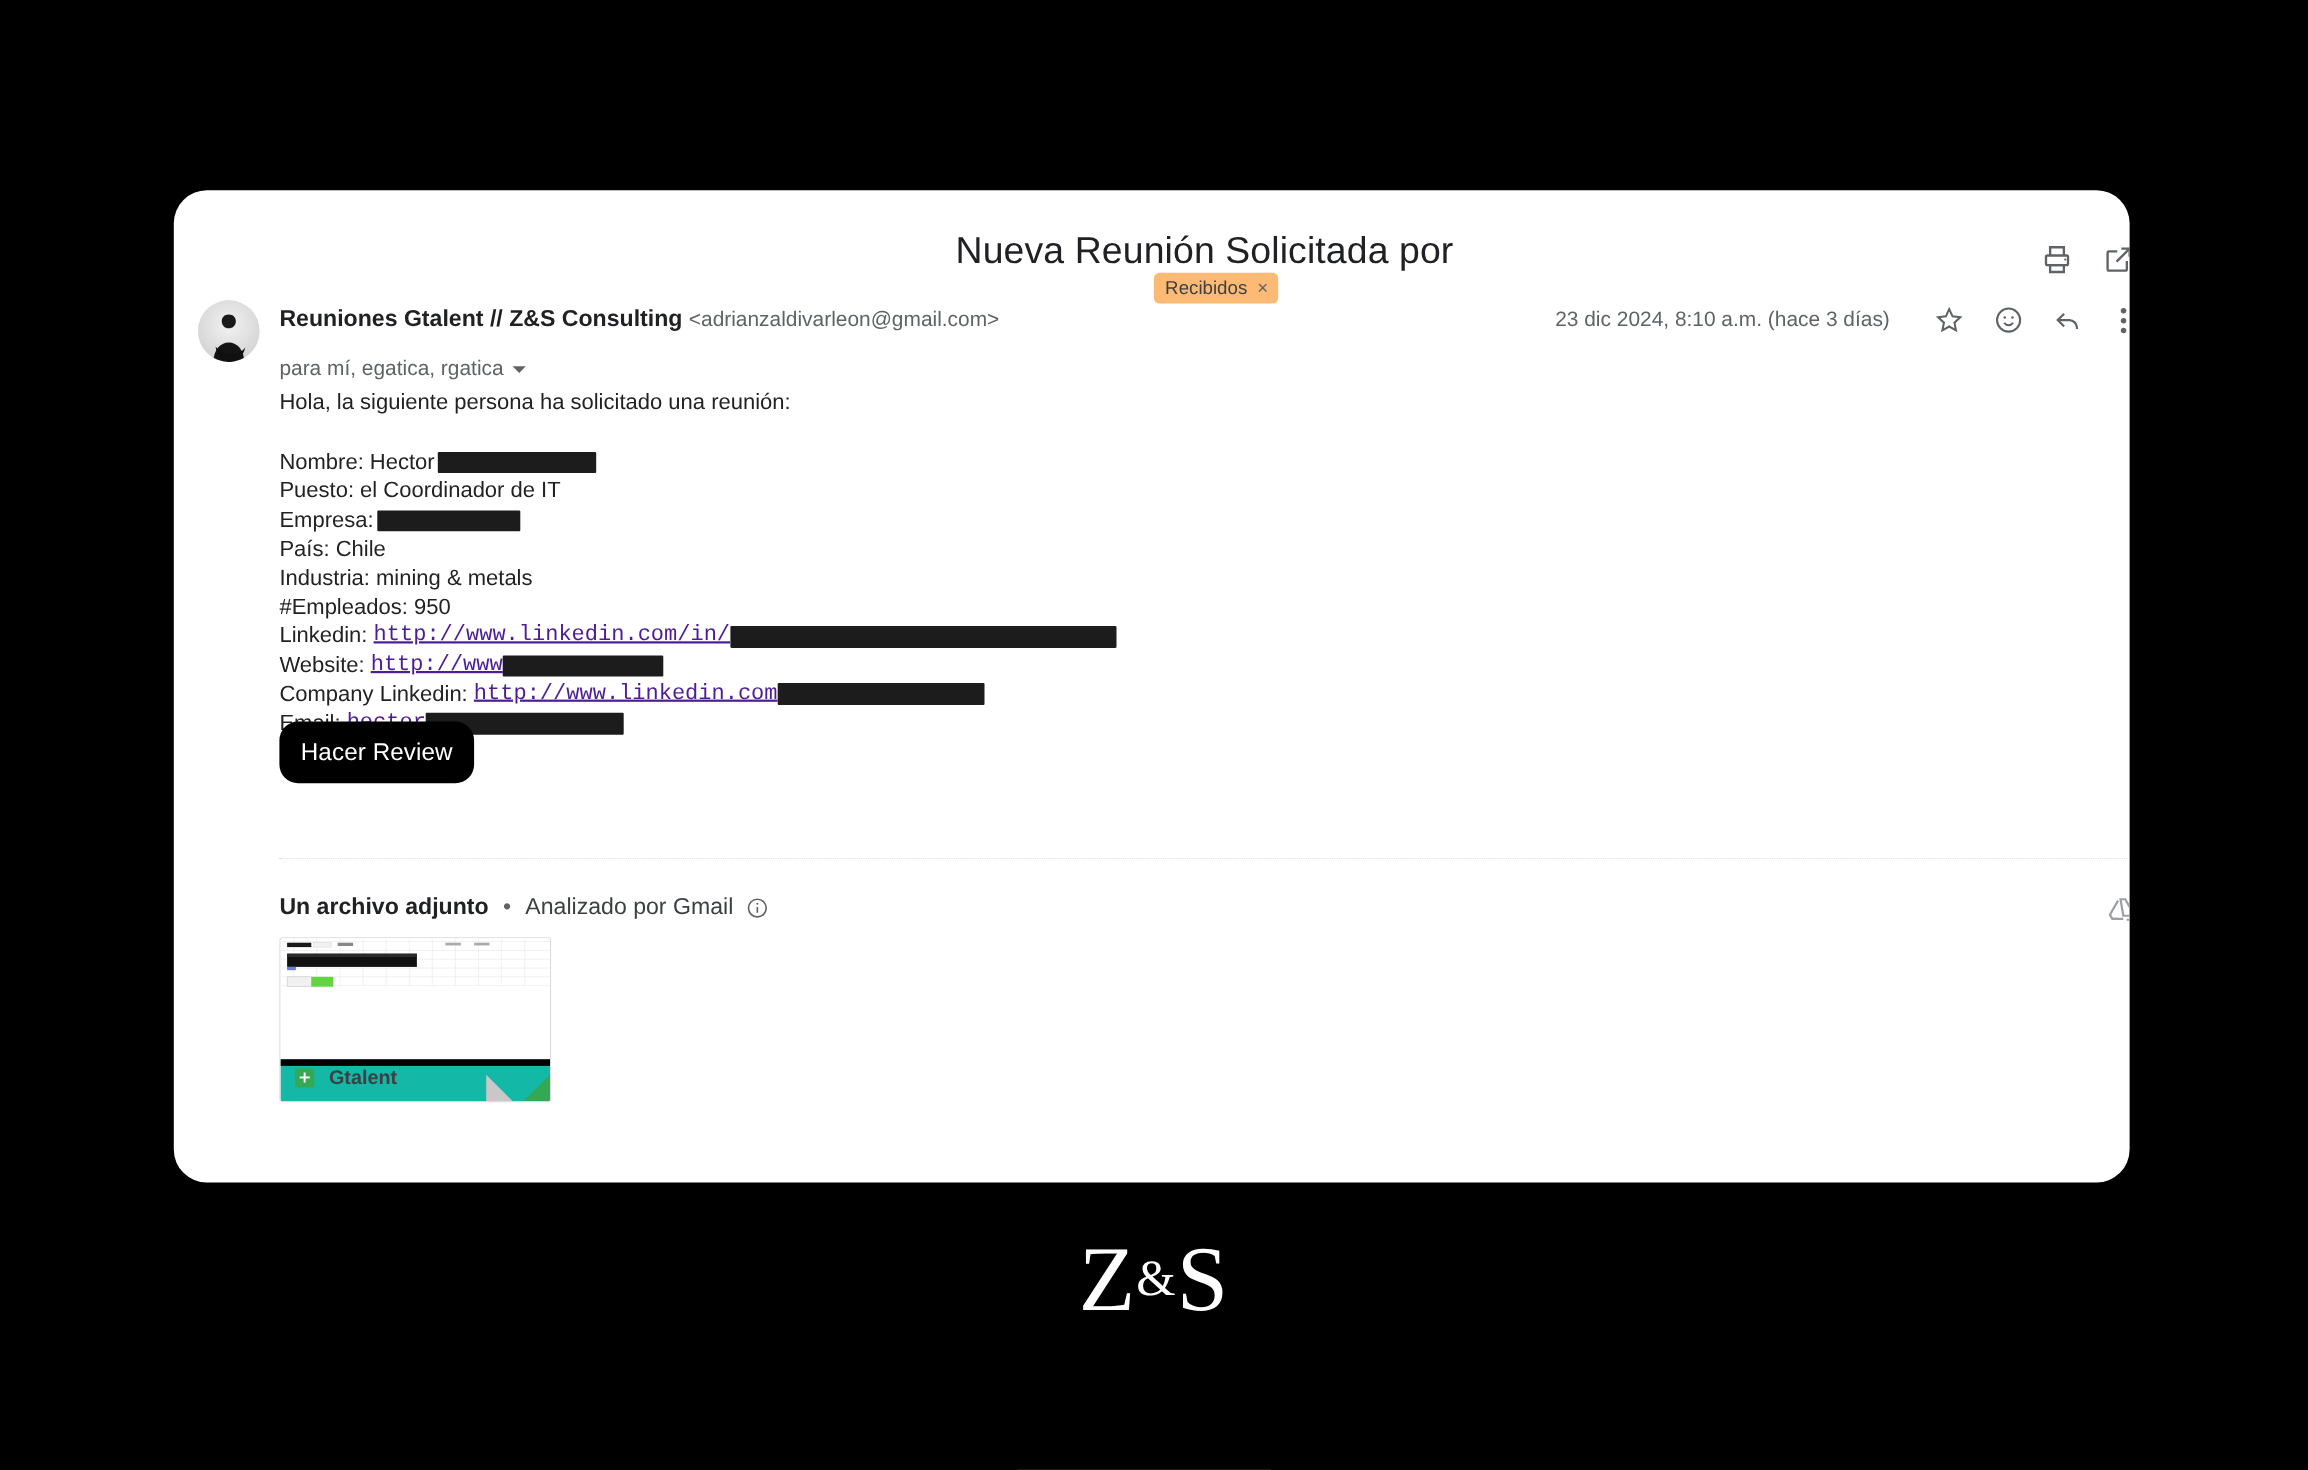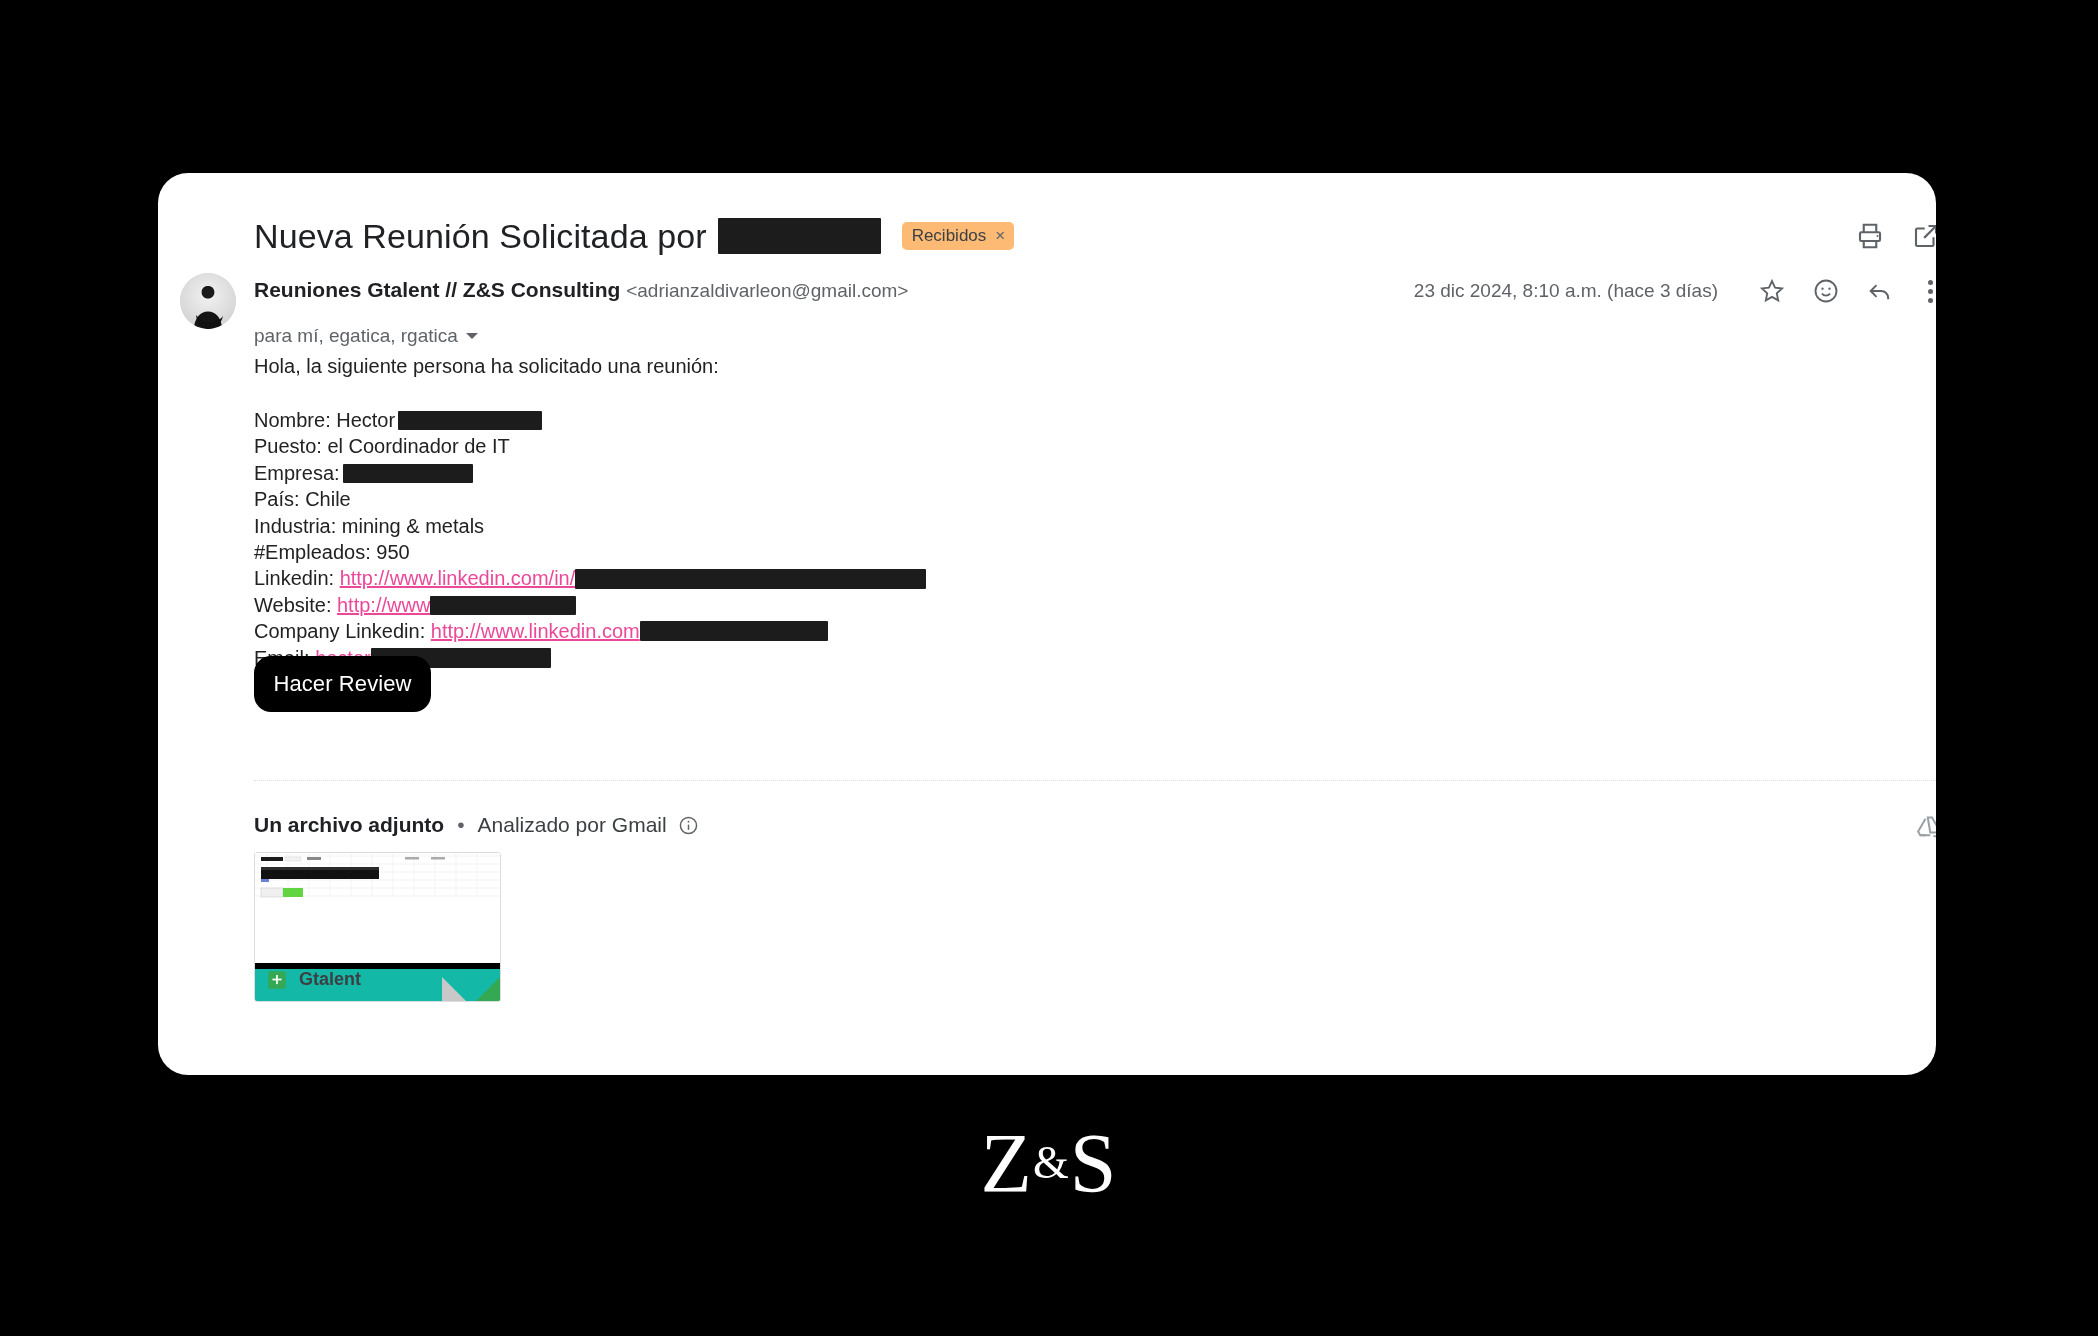--- a/index.html
+++ b/index.html
@@ -39,20 +39,21 @@
 
   
   .subject-row {
     position: absolute;
     left: 96px;
     top: 36px;
     right: 0;
     height: 54px;
     display: flex;
     align-items: center;
+    flex-direction: column;
   }
 
   .subject-title {
     font-size: 34px;
     color: #202124;
     font-weight: 400;
     letter-spacing: 0.1px;
     white-space: nowrap;
   }
 
@@ -179,23 +180,24 @@
   .detail-line {
     font-size: 20px;
     color: #222222;
     line-height: 26.4px;
     white-space: nowrap;
     display: flex;
     align-items: center;
   }
   .detail-line .lbl { white-space: pre; }
   a.link {
-    color: #ec4899;
+    color: #4c1d95;
     text-decoration: underline;
     white-space: pre;
+    font-family: Liberation Mono, monospace;
   }
   .r-name   { width: 144px; height: 19px; margin-left: 3px; }
   .r-emp    { width: 130px; height: 19px; margin-left: 3px; }
   .r-li     { width: 351px; height: 20px; }
   .r-web    { width: 146px; height: 19px; }
   .r-cli    { width: 188px; height: 20px; }
   .r-email  { width: 180px; height: 20px; }
 
   
   .cta {

